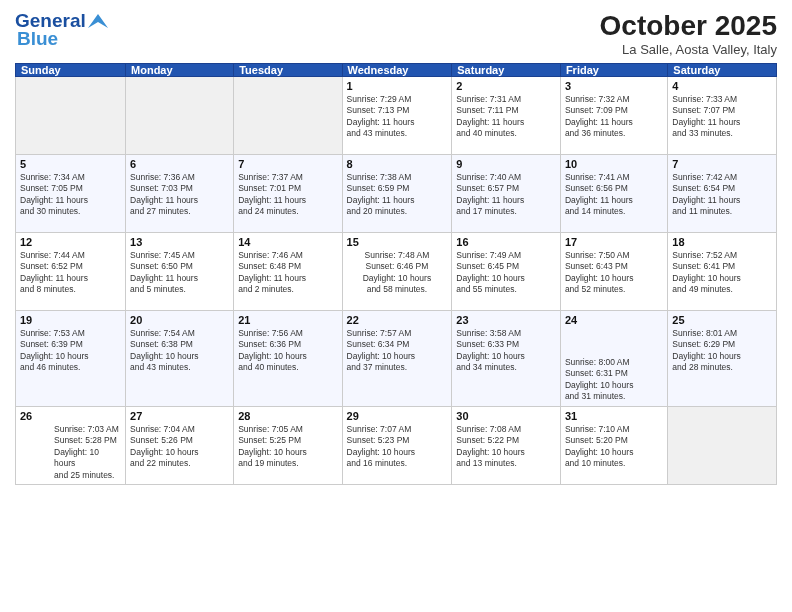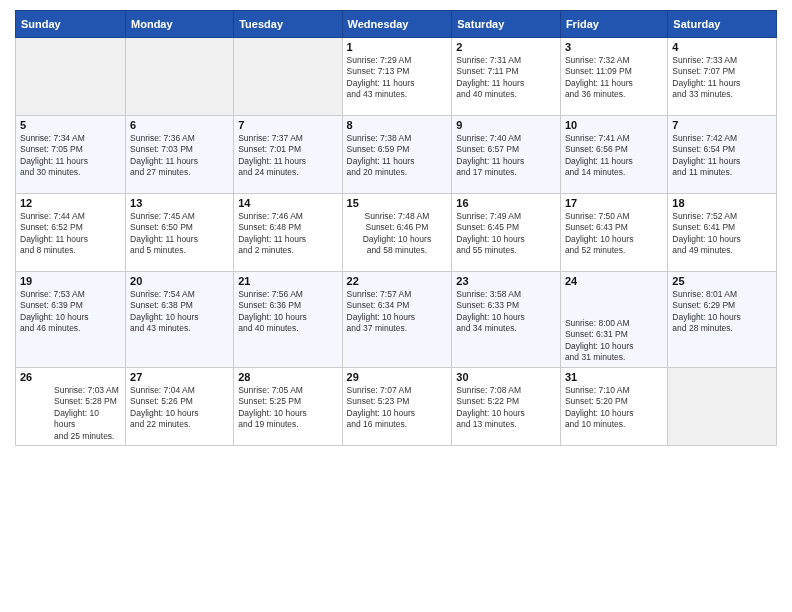--- a/index.html
+++ b/index.html
@@ -41,21 +41,21 @@
     }
     .calendar {
       width: 100%;
       border-collapse: collapse;
       font-size: 9.5px;
     }
     .calendar th {
       background: #2255b0;
       color: #fff;
       text-align: left;
-      padding: 7px 5px;
+      padding: 0 5px;
       font-size: 11px;
       font-weight: bold;
       border: 1px solid #1a4090;
     }
     .calendar td {
       vertical-align: top;
       border: 1px solid #ccc;
       padding: 3px 4px;
       width: 113px;
       height: 78px;
@@ -76,20 +76,35 @@
       line-height: 1.35;
     }
     .empty-cell {
       background: #f0f0f0 !important;
     }
   </style>
 </head>
 <body>
 
 <div class="page">
+  <div class="header">
+    <div class="logo">
+      <div style="display:flex; align-items:center;">
+        <span style="font-size:19px; font-weight:bold; color:#1a4fa0;">General</span>
+        <svg width="20" height="14" viewBox="0 0 20 14" style="margin-left:2px;">
+          <polygon points="0,14 10,0 20,14 10,8" fill="#3a8fd4"></polygon>
+        </svg>
+      </div>
+      <span style="font-size:19px; font-weight:bold; color:#3a8fd4; margin-top:-4px; margin-left:2px;">Blue</span>
+    </div>
+    <div class="title-block">
+      <div class="month-title">October 2025</div>
+      <div class="location">La Salle, Aosta Valley, Italy</div>
+    </div>
+  </div>
 
   <table class="calendar">
     <thead>
       <tr>
       <th>Sunday</th>
           <th>Monday</th>
           <th>Tuesday</th>
           <th>Wednesday</th>
           <th>Saturday</th>
           <th>Friday</th>
@@ -111,21 +126,21 @@
           <td>
             <div class="day-num">2</div>
             <div class="day-info" style="white-space: pre-line;">Sunrise: 7:31 AM
 Sunset: 7:11 PM
 Daylight: 11 hours
 and 40 minutes.</div>
           </td>
           <td>
             <div class="day-num">3</div>
             <div class="day-info" style="white-space: pre-line;">Sunrise: 7:32 AM
-Sunset: 11:09 PM
+Sunset: 7:09 PM
 Daylight: 11 hours
 and 36 minutes.</div>
           </td>
           <td>
             <div class="day-num">4</div>
             <div class="day-info" style="white-space: pre-line;">Sunrise: 7:33 AM
 Sunset: 7:07 PM
 Daylight: 11 hours
 and 33 minutes.</div>
           </td>

